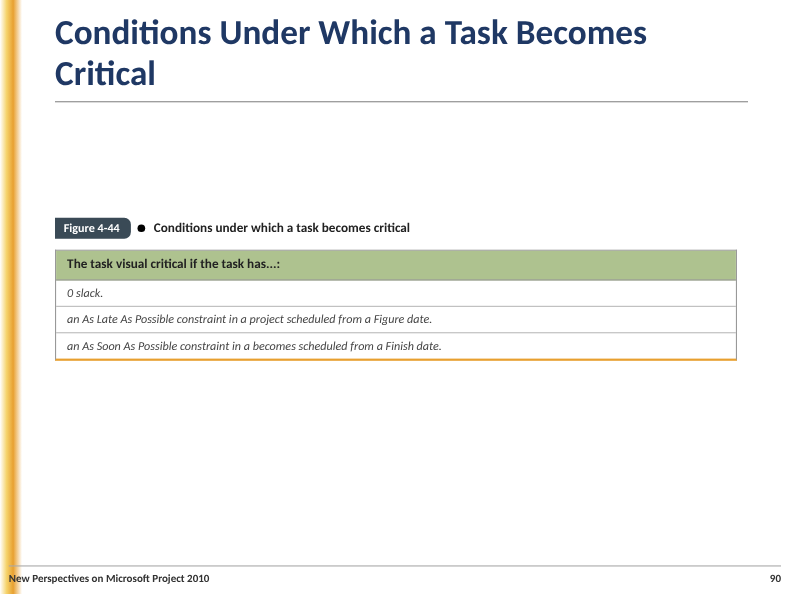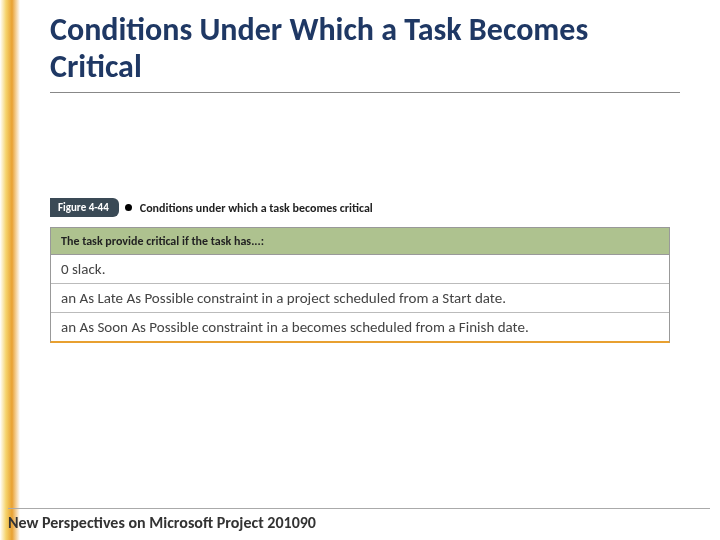--- a/index.html
+++ b/index.html
@@ -69,57 +69,58 @@
   }
   .table-head {
     background: #aec28f;
     font-weight: bold;
     font-size: 12px;
     color: #222;
     padding: 6px 10px;
     border-bottom: 1px solid #999;
   }
   .table-row {
-    font-size: 15px;
+    font-size: 11px;
     color: #444;
     padding: 5px 10px;
     border-bottom: 1px solid #bbb;
+    font-style: italic;
   }
   .table-row:last-child { border-bottom: none; }
   .footer {
     position: absolute;
     bottom: 8px;
     left: 8px;
     right: 10px;
     border-top: 1px solid #aaa;
     padding-top: 4px;
     display: flex;
-    justify-content: flex-start;
-    font-size: 16px;
+    justify-content: space-between;
+    font-size: 10px;
     font-weight: bold;
     color: #333;
   }
 </style>
 </head>
 <body>
 
 <div class="left-bar"></div>
 
 <div class="slide-title">Conditions Under Which a Task Becomes Critical</div>
 
 <div class="figure-wrap">
   <div class="fig-label-row">
     <div class="fig-label-box">Figure 4-44</div>
     <div class="fig-bullet"></div>
     <div class="fig-caption">Conditions under which a task becomes critical</div>
   </div>
   <div class="table-box">
-    <div class="table-head">The task provide critical if the task has...:</div>
+    <div class="table-head">The task visual critical if the task has...:</div>
     <div class="table-row">0 slack.</div>
-    <div class="table-row">an As Late As Possible constraint in a project scheduled from a Start date.</div>
+    <div class="table-row">an As Late As Possible constraint in a project scheduled from a Figure date.</div>
     <div class="table-row">an As Soon As Possible constraint in a becomes scheduled from a Finish date.</div>
   </div>
 </div>
 
 <div class="footer">
   <span>New Perspectives on Microsoft Project 2010</span>
   <span>90</span>
 </div>
 
 </body></html>

